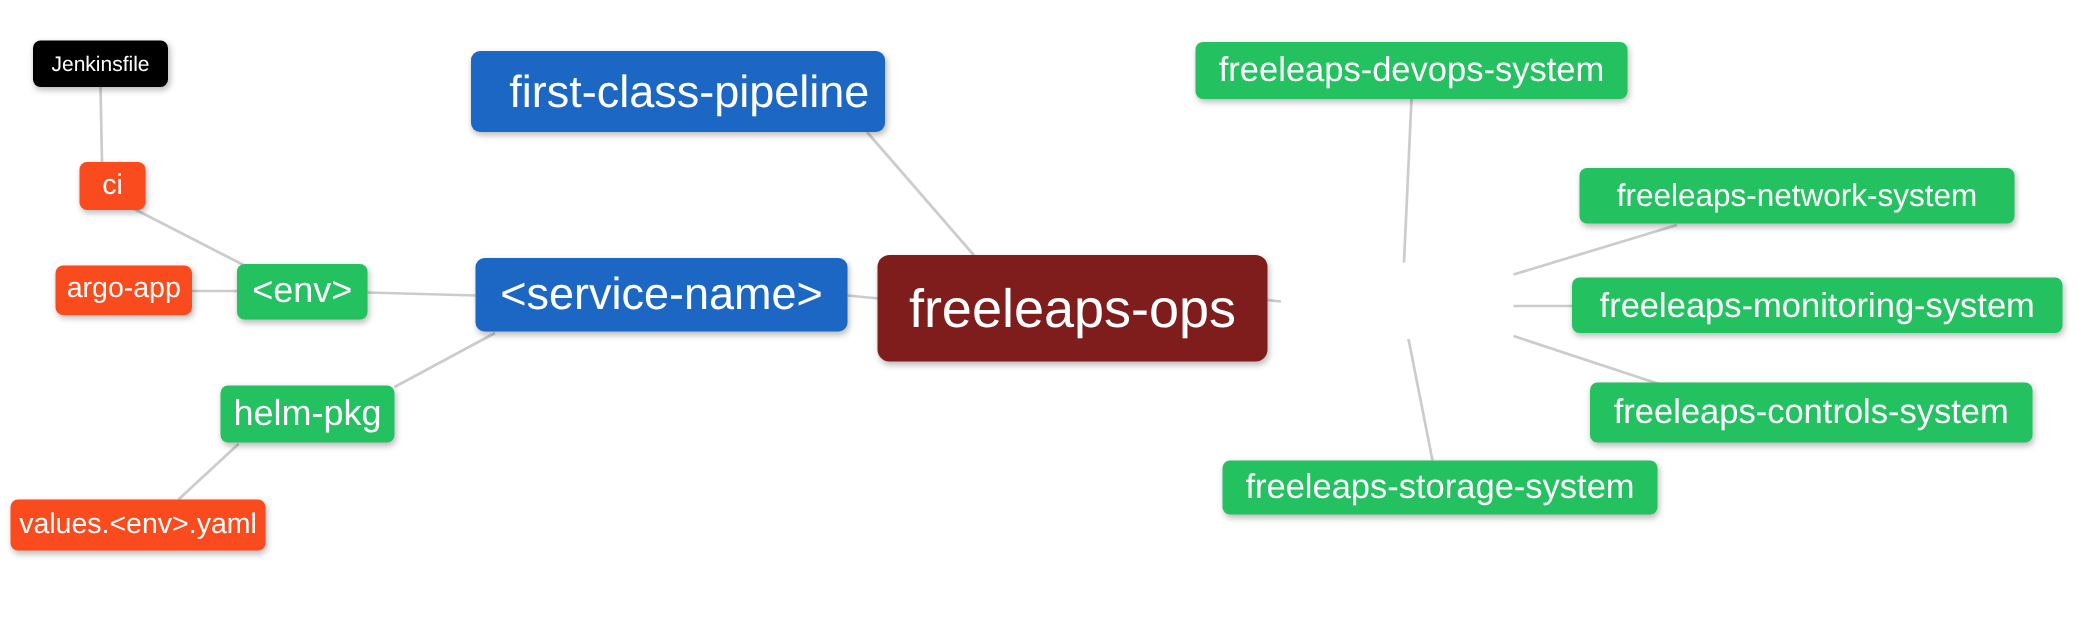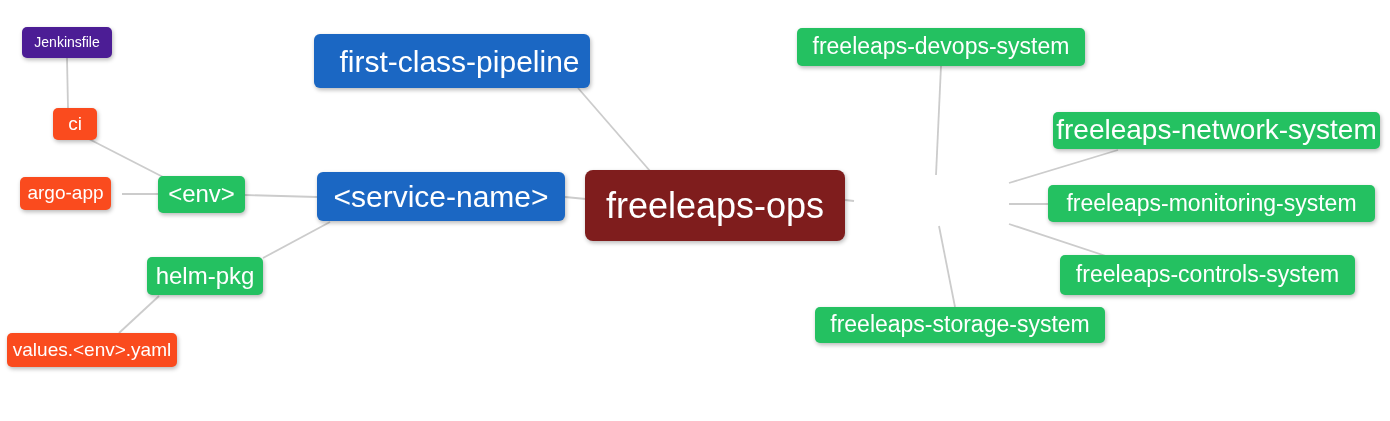--- a/index.html
+++ b/index.html
@@ -32,21 +32,21 @@
     border-radius: 5px;
     box-shadow: 1px 2px 4px rgba(0,0,0,0.28);
     cursor: pointer;
     line-height: 1.1;
     user-select: none;
   }
   .node.root     { background: #7f1d1d; border-radius: 8px; }
   .node.branch   { background: #1B67C3; border-radius: 6px; }
   .node.green    { background: #24C161; }
   .node.red      { background: #FA4B1E; }
-  .node.orange   { background: #4c1d95; }
+  .node.orange   { background: #000000; }
 </style>
 </head>
 <body>
 
 <div class="canvas">
 
   <svg class="edges" width="1390" height="421" viewBox="0 0 1390 421">
     <g stroke="#CCCCCC" stroke-width="1.8" fill="none">
       <line x1="67" y1="58" x2="68" y2="108"></line>
       <line x1="85" y1="137" x2="163" y2="177"></line>
@@ -62,38 +62,38 @@
       <line x1="1009" y1="204" x2="1048" y2="204"></line>
       <line x1="1009" y1="224" x2="1106" y2="256"></line>
       <line x1="939" y1="226" x2="955" y2="307"></line>
     </g>
   </svg>
 
   <div class="node orange" style="left:22px;  top:27px;  width:90px;  height:31px; font-size:14px;">Jenkinsfile</div>
 
   <div class="node red" style="left:53px;  top:108px; width:44px;  height:32px; font-size:19px;">ci</div>
 
-  <div class="node red" style="left:20px;  top:177px; width:91px;  height:33px; font-size:19px;">argo-app</div>
+  <div class="node red" style="left:37px;  top:177px; width:91px;  height:33px; font-size:19px;">argo-app</div>
 
   <div class="node green" style="left:158px; top:176px; width:87px;  height:37px; font-size:24px;">&lt;env&gt;</div>
 
   <div class="node green" style="left:147px; top:257px; width:116px; height:38px; font-size:24px;">helm-pkg</div>
 
   <div class="node red" style="left:7px;   top:333px; width:170px; height:34px; font-size:19px;">values.&lt;env&gt;.yaml</div>
 
   <div class="node branch" style="left:314px; top:34px;  width:276px; height:54px; font-size:30px;padding-left:15px;">first-class-pipeline</div>
 
   <div class="node branch" style="left:317px; top:172px; width:248px; height:49px; font-size:30px;">&lt;service-name&gt;</div>
 
   <div class="node root" style="left:585px; top:170px; width:260px; height:71px; font-size:36px;">freeleaps-ops</div>
 
 
   <div class="node green" style="left:797px; top:28px;  width:288px; height:38px; font-size:23px;">freeleaps-devops-system</div>
 
-  <div class="node green" style="left:1053px;top:112px; width:327px; height:37px; font-size:28px;">freeleaps-network-system</div>
+  <div class="node green" style="left:1053px;top:112px; width:290px; height:37px; font-size:21px;">freeleaps-network-system</div>
 
   <div class="node green" style="left:1048px;top:185px; width:327px; height:37px; font-size:23px;">freeleaps-monitoring-system</div>
 
   <div class="node green" style="left:1060px;top:255px; width:295px; height:40px; font-size:23px;">freeleaps-controls-system</div>
 
   <div class="node green" style="left:815px; top:307px; width:290px; height:36px; font-size:23px;">freeleaps-storage-system</div>
 
 </div>
 
 </body></html>

